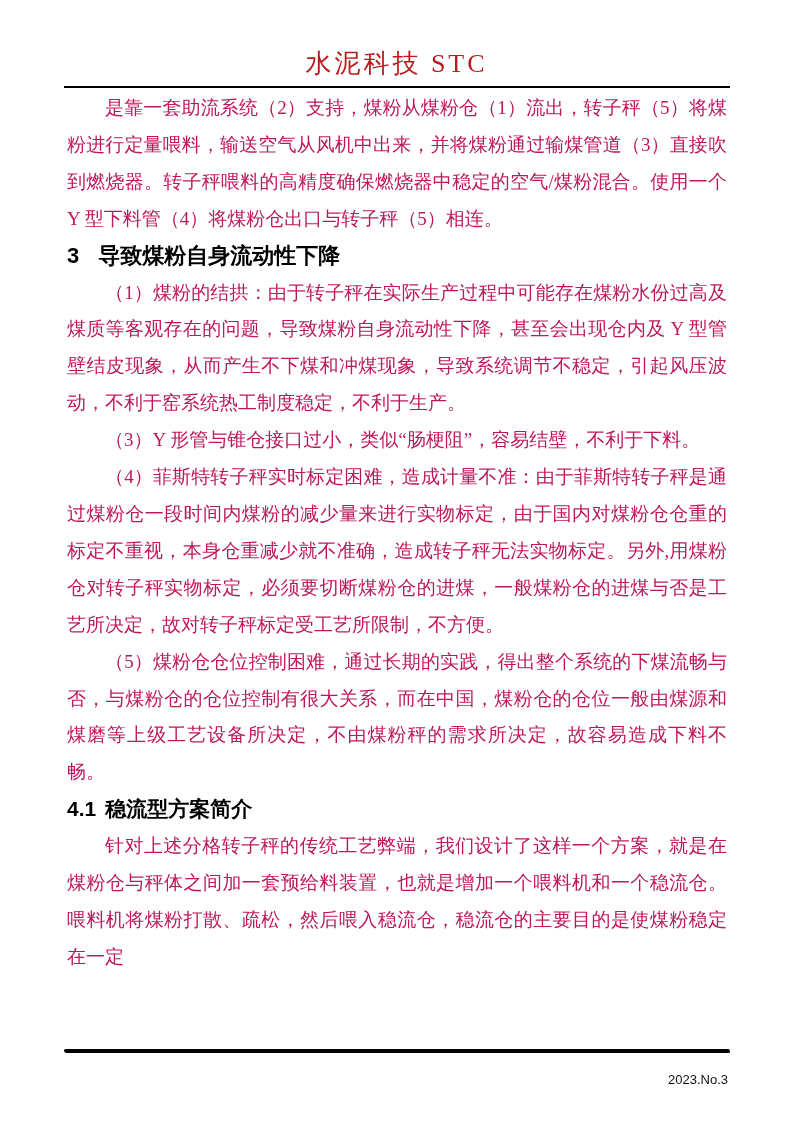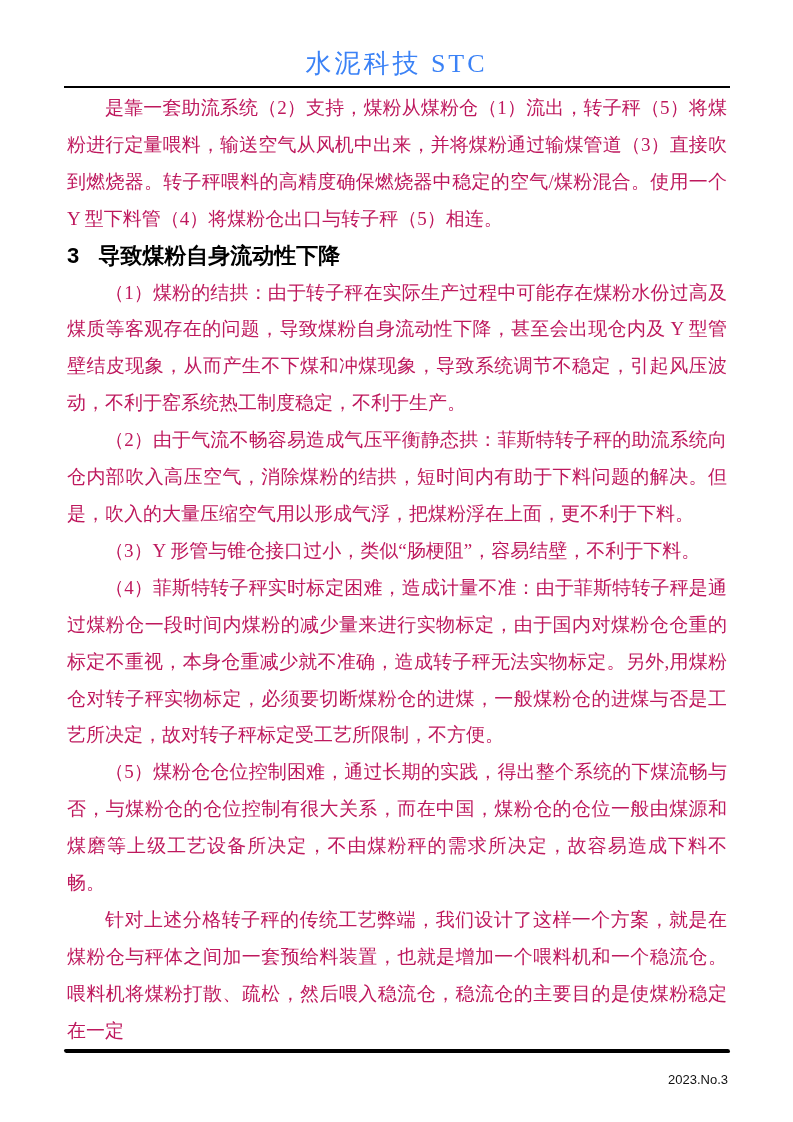--- a/index.html
+++ b/index.html
@@ -15,21 +15,21 @@
   }
   
   .journal-title {
     position: absolute;
     top: 46px; left: 0;
     width: 100%;
     text-align: center;
     font-size: 26px;
     letter-spacing: 3px;
     font-weight: 500;
-    color: #3b82f6;
+    color: #b91c1c;
   }
   .header-rule {
     position: absolute;
     top: 86px; left: 64px;
     width: 666px;
     height: 0;
     border-top: 2px solid #000;
   }
   
   .doc-body {
@@ -100,29 +100,29 @@
   <div class="header-rule"></div>
 
   <div class="doc-body">
 
     <p>是靠一套助流系统（2）支持，煤粉从煤粉仓（1）流出，转子秤（5）将煤粉进行定量喂料，输送空气从风机中出来，并将煤粉通过输煤管道（3）直接吹到燃烧器。转子秤喂料的高精度确保燃烧器中稳定的空气/煤粉混合。使用一个 Y 型下料管（4）将煤粉仓出口与转子秤（5）相连。</p>
 
     <h2 class="sec"><span class="num">3</span><span>导致煤粉自身流动性下降</span></h2>
 
     <p>（1）煤粉的结拱：由于转子秤在实际生产过程中可能存在煤粉水份过高及煤质等客观存在的问题，导致煤粉自身流动性下降，甚至会出现仓内及 Y 型管壁结皮现象，从而产生不下煤和冲煤现象，导致系统调节不稳定，引起风压波动，不利于窑系统热工制度稳定，不利于生产。</p>
 
-    <p>（2）由于气流不畅容易造成气压平衡静态拱：菲斯特转子秤的助流系统向仓内部吹入高压空气，消除煤粉的结拱，短时间内有助于下料问题的解决。但是，吹入的大量压缩空气用以形成气浮，把煤粉浮在上面，更不利于下料。</p>
 
     <p>（3）Y 形管与锥仓接口过小，类似“肠梗阻”，容易结壁，不利于下料。</p>
 
     <p>（4）菲斯特转子秤实时标定困难，造成计量不准：由于菲斯特转子秤是通过煤粉仓一段时间内煤粉的减少量来进行实物标定，由于国内对煤粉仓仓重的标定不重视，本身仓重减少就不准确，造成转子秤无法实物标定。另外,用煤粉仓对转子秤实物标定，必须要切断煤粉仓的进煤，一般煤粉仓的进煤与否是工艺所决定，故对转子秤标定受工艺所限制，不方便。</p>
 
     <p>（5）煤粉仓仓位控制困难，通过长期的实践，得出整个系统的下煤流畅与否，与煤粉仓的仓位控制有很大关系，而在中国，煤粉仓的仓位一般由煤源和煤磨等上级工艺设备所决定，不由煤粉秤的需求所决定，故容易造成下料不畅。</p>
 
 
+    <h3 class="sec"><span class="num">4.1</span><span>稳流型方案简介</span></h3>
 
     <p>针对上述分格转子秤的传统工艺弊端，我们设计了这样一个方案，就是在煤粉仓与秤体之间加一套预给料装置，也就是增加一个喂料机和一个稳流仓。喂料机将煤粉打散、疏松，然后喂入稳流仓，稳流仓的主要目的是使煤粉稳定在一定</p>
 
   </div>
 
   <div class="footer-rule"></div>
 
   <div class="footer-row">
     <span class="issue-label">2023.No.3</span>
   </div>

